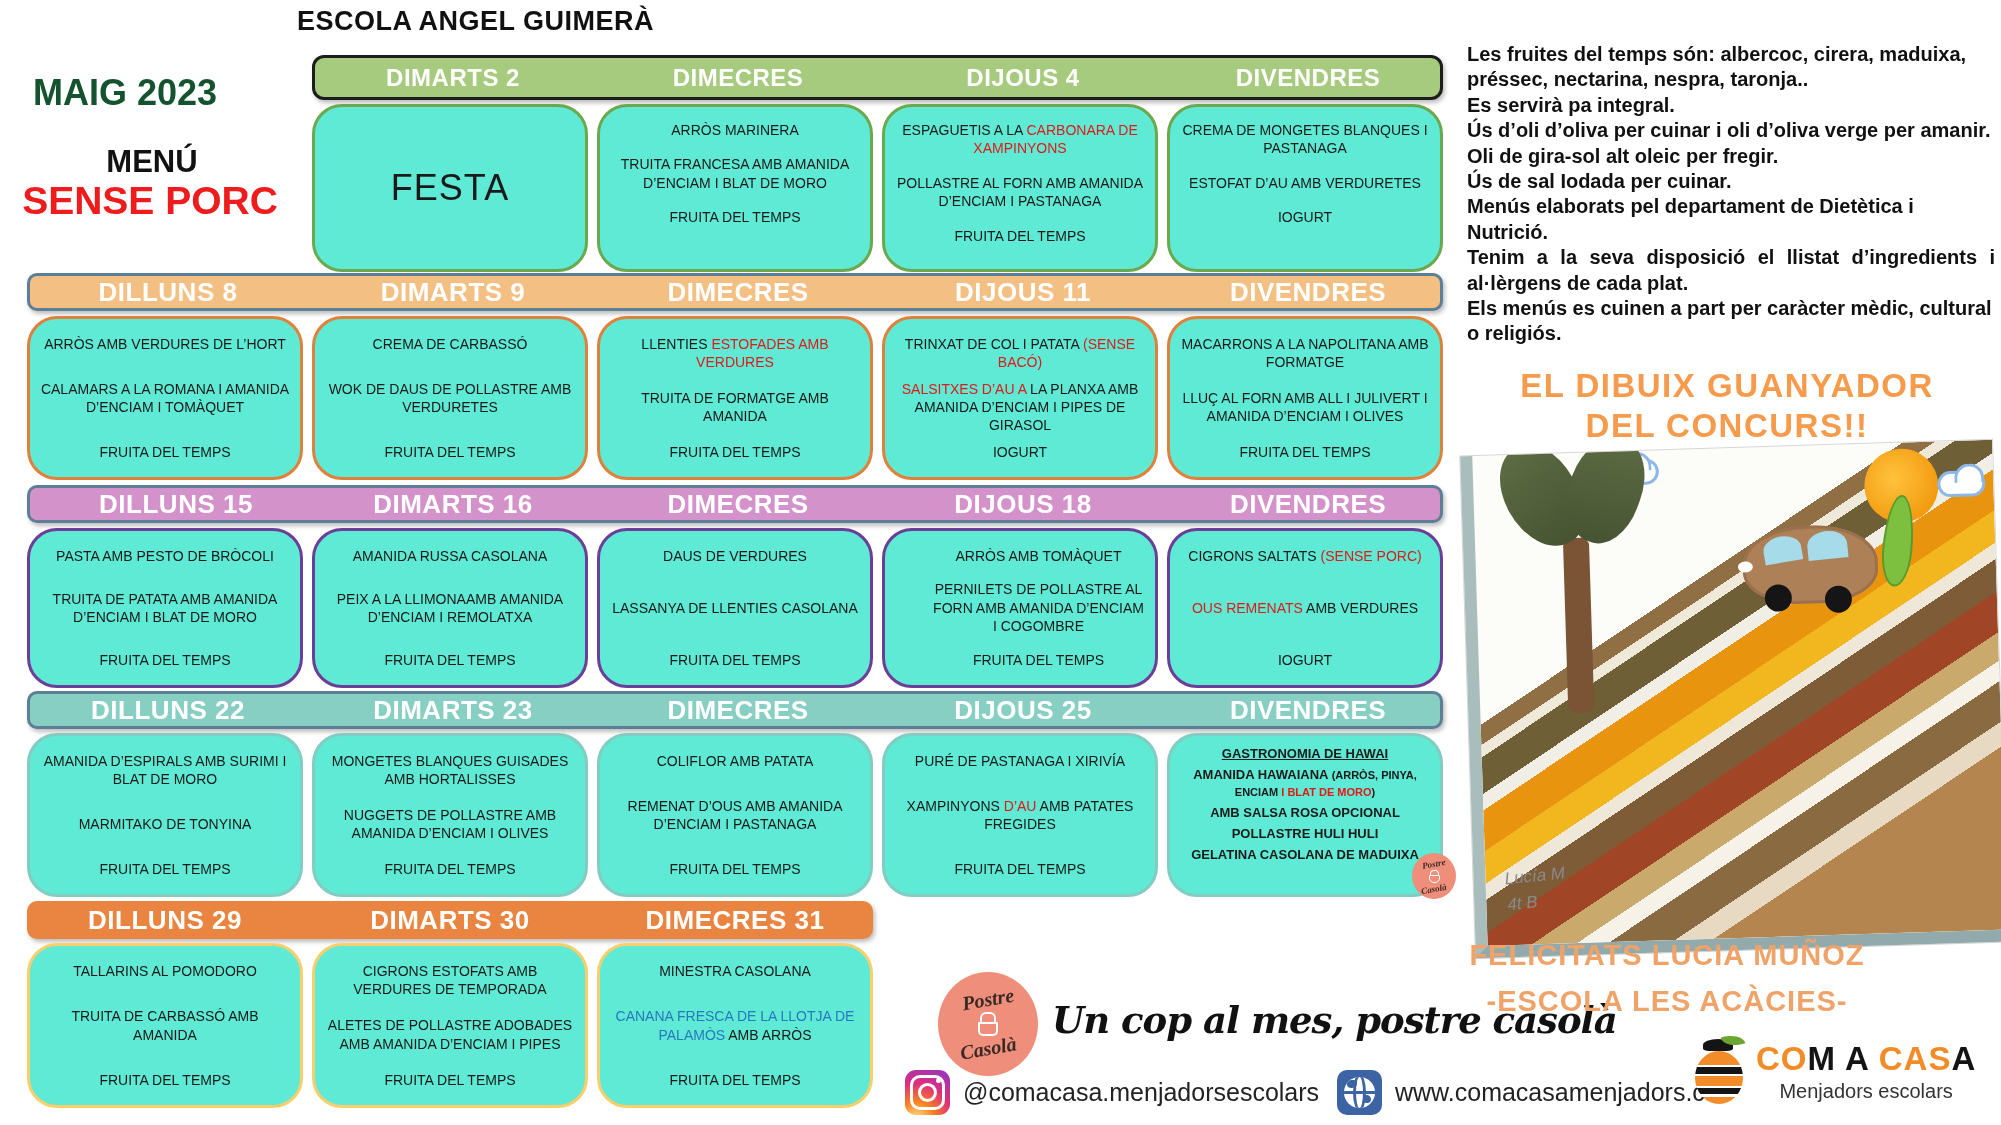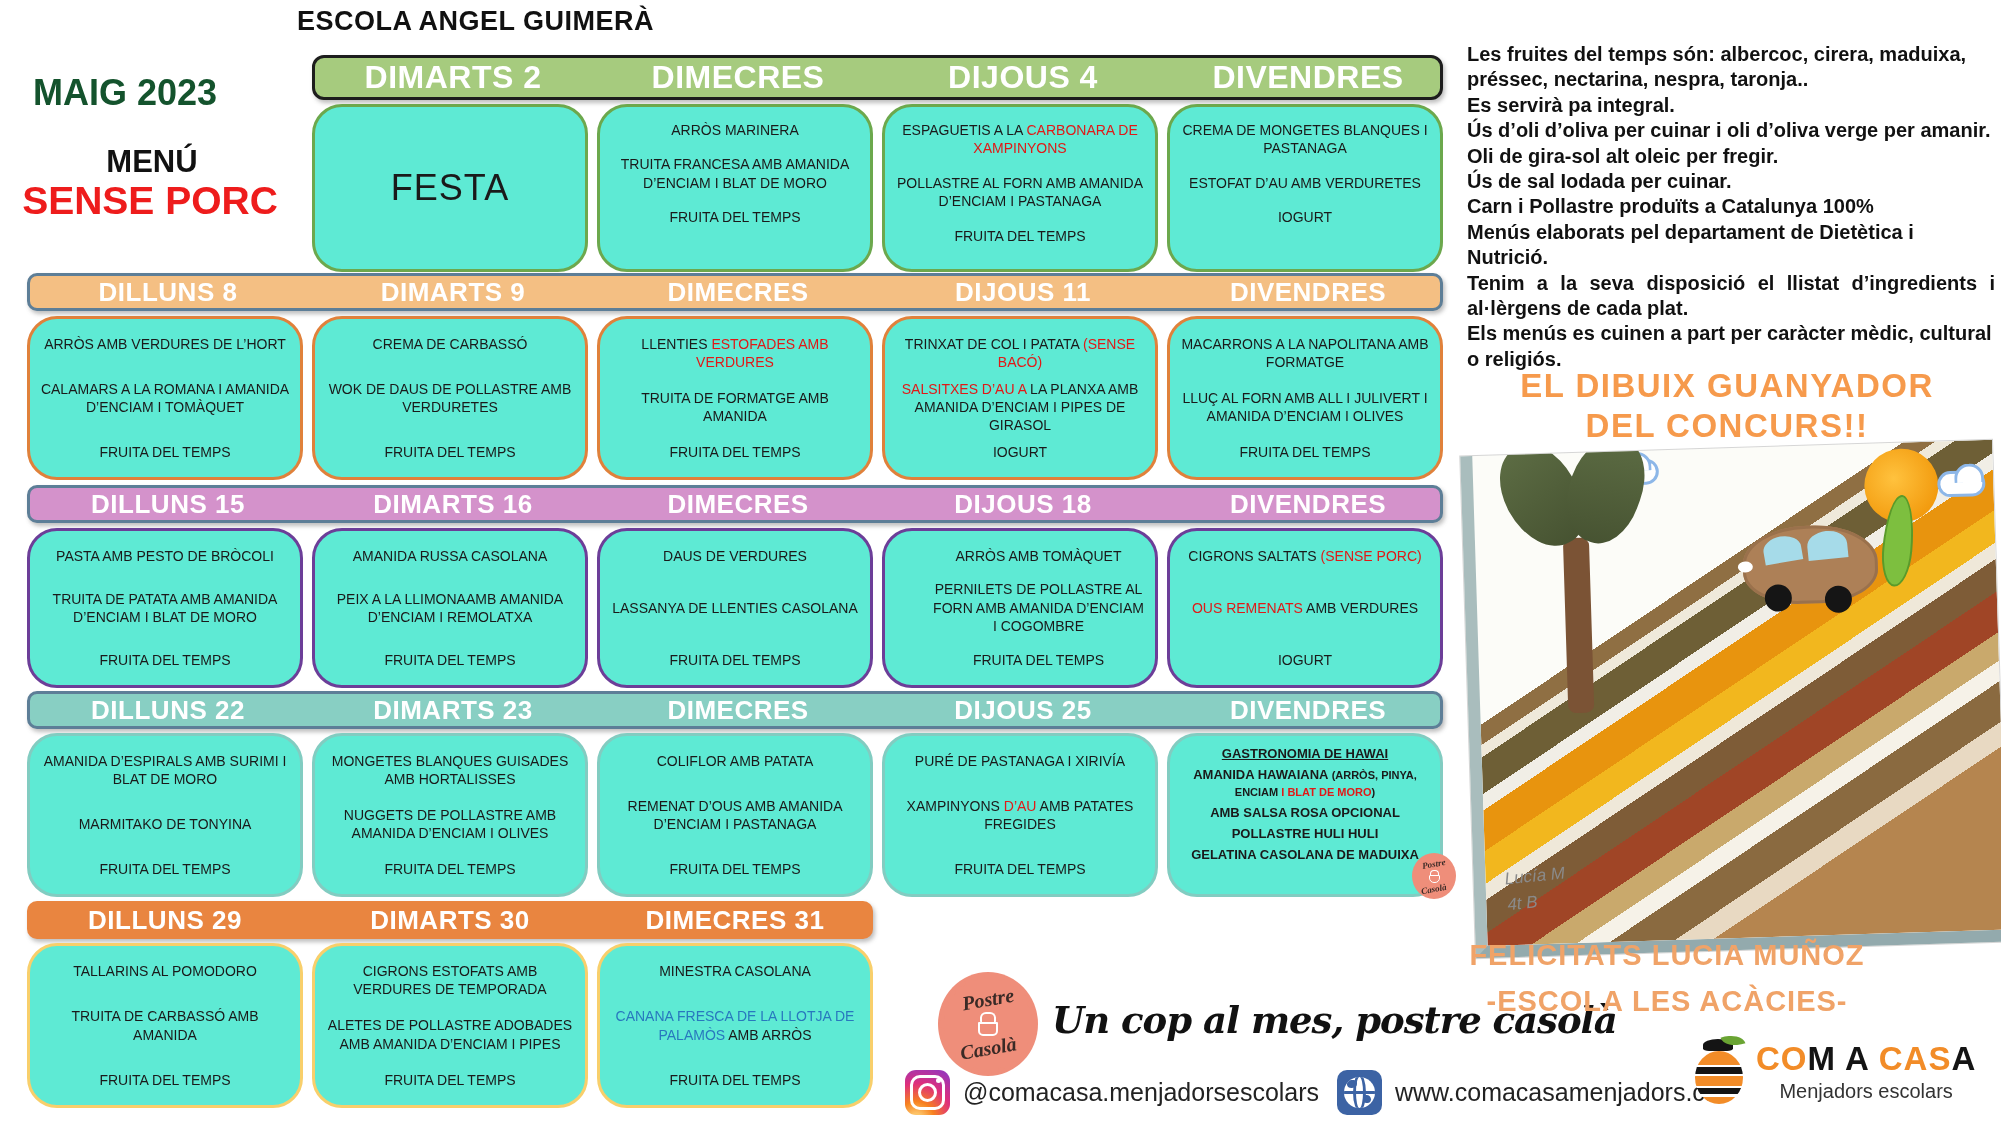--- a/index.html
+++ b/index.html
@@ -12,21 +12,21 @@
   .menu-label{position:absolute;left:27px;top:144px;width:250px;text-align:center;font-size:31px;font-weight:bold;color:#111}
   .menu-sub{position:absolute;left:10px;top:179px;width:280px;text-align:center;font-size:39px;font-weight:bold;color:#ee1c1c}
 
   
   #grid{position:absolute;inset:0}
   .week-header{position:absolute;border-radius:10px;box-sizing:border-box;
                box-shadow:2px 3px 4px rgba(70,70,70,.35)}
   .week-header.wk-first{border-radius:12px}
   .day-label{position:absolute;top:0;bottom:0;display:flex;align-items:center;justify-content:center;
              color:#fff;font-weight:bold;font-size:26px;letter-spacing:.5px;white-space:nowrap}
-  .wk-first .day-label{font-size:32px}
+  .wk-first .day-label{font-size:24px}
   .cell{position:absolute;background:#5eead4;border-style:solid;border-width:3px;border-radius:30px;
         box-sizing:border-box;display:flex;flex-direction:column;align-items:center;
         padding:16px 8px;text-align:center;font-size:14px;line-height:1.32;color:#1a1a1a}
   .layout-between{justify-content:space-between}
   .layout-top{justify-content:flex-start;gap:16px;padding-top:14px}
   .layout-center{justify-content:center}
   .tight{justify-content:flex-start;gap:5px;padding:10px 6px;font-size:13px;line-height:1.25}
   .dish{width:100%}
   .festa{font-size:36px;letter-spacing:1px}
   .seg-red{color:#e11917}
@@ -189,21 +189,21 @@
         <div class="dish"><span class="seg">TRINXAT DE COL I PATATA </span><span class="seg seg-red">(SENSE BACÓ)</span></div>
         <div class="dish"><span class="seg seg-red">SALSITXES D’AU A</span><span class="seg"> LA PLANXA AMB AMANIDA D’ENCIAM I PIPES DE GIRASOL</span></div>
         <div class="dish"><span class="seg">IOGURT</span></div>
       </div>
       <div class="cell layout-between" style="left: 1167px; top: 316px; width: 276px; height: 164px; border-color: rgb(224, 129, 59);">
         <div class="dish"><span class="seg">MACARRONS A LA NAPOLITANA AMB FORMATGE</span></div>
         <div class="dish"><span class="seg">LLUÇ AL FORN AMB ALL I JULIVERT I AMANIDA D’ENCIAM I OLIVES</span></div>
         <div class="dish"><span class="seg">FRUITA DEL TEMPS</span></div>
       </div>
       <div class="week-header" style="left: 27px; top: 485px; width: 1416px; height: 38px; background: rgb(212, 146, 203); border: 3px solid rgb(93, 126, 151);">
-        <span class="day-label" style="left: 0px; width: 276px;">DILLUNS 15</span>
+        <span class="day-label" style="left: 8px; width: 276px;">DILLUNS 15</span>
         <span class="day-label" style="left: 285px; width: 276px;">DIMARTS 16</span>
         <span class="day-label" style="left: 570px; width: 276px;">DIMECRES</span>
         <span class="day-label" style="left: 855px; width: 276px;">DIJOUS 18</span>
         <span class="day-label" style="left: 1140px; width: 276px;">DIVENDRES</span>
       </div>
       <div class="cell layout-between" style="left: 27px; top: 528px; width: 276px; height: 160px; border-color: rgb(108, 62, 152);">
         <div class="dish"><span class="seg">PASTA AMB PESTO DE BRÒCOLI</span></div>
         <div class="dish"><span class="seg">TRUITA DE PATATA AMB AMANIDA D’ENCIAM I BLAT DE MORO</span></div>
         <div class="dish"><span class="seg">FRUITA DEL TEMPS</span></div>
       </div>
@@ -281,21 +281,20 @@
         <div class="dish"><span class="seg seg-blue">CANANA FRESCA DE LA LLOTJA DE PALAMÒS</span><span class="seg"> AMB ARRÒS</span></div>
         <div class="dish"><span class="seg">FRUITA DEL TEMPS</span></div>
       </div>
     </div>
 
   <aside class="info" id="info">
       <p class="">Les fruites del temps són: albercoc, cirera, maduixa, préssec, nectarina, nespra, taronja..</p>
       <p class="">Es servirà pa integral.</p>
       <p class="">Ús d’oli d’oliva per cuinar i oli d’oliva verge per amanir. Oli de gira-sol alt oleic per fregir.</p>
       <p class="">Ús de sal Iodada per cuinar.</p>
-      <p class="">Carn i Pollastre produïts a Catalunya 100%</p>
       <p class="">Menús elaborats pel departament de Dietètica i Nutrició.</p>
       <p class="justify">Tenim a la seva disposició el llistat d’ingredients i al·lèrgens de cada plat.</p>
       <p class="">Els menús es cuinen a part per caràcter mèdic, cultural o religiós.</p>
     </aside>
 
   <div class="contest-title">
     <div>EL DIBUIX GUANYADOR</div>
     <div>DEL CONCURS!!</div>
   </div>
 

